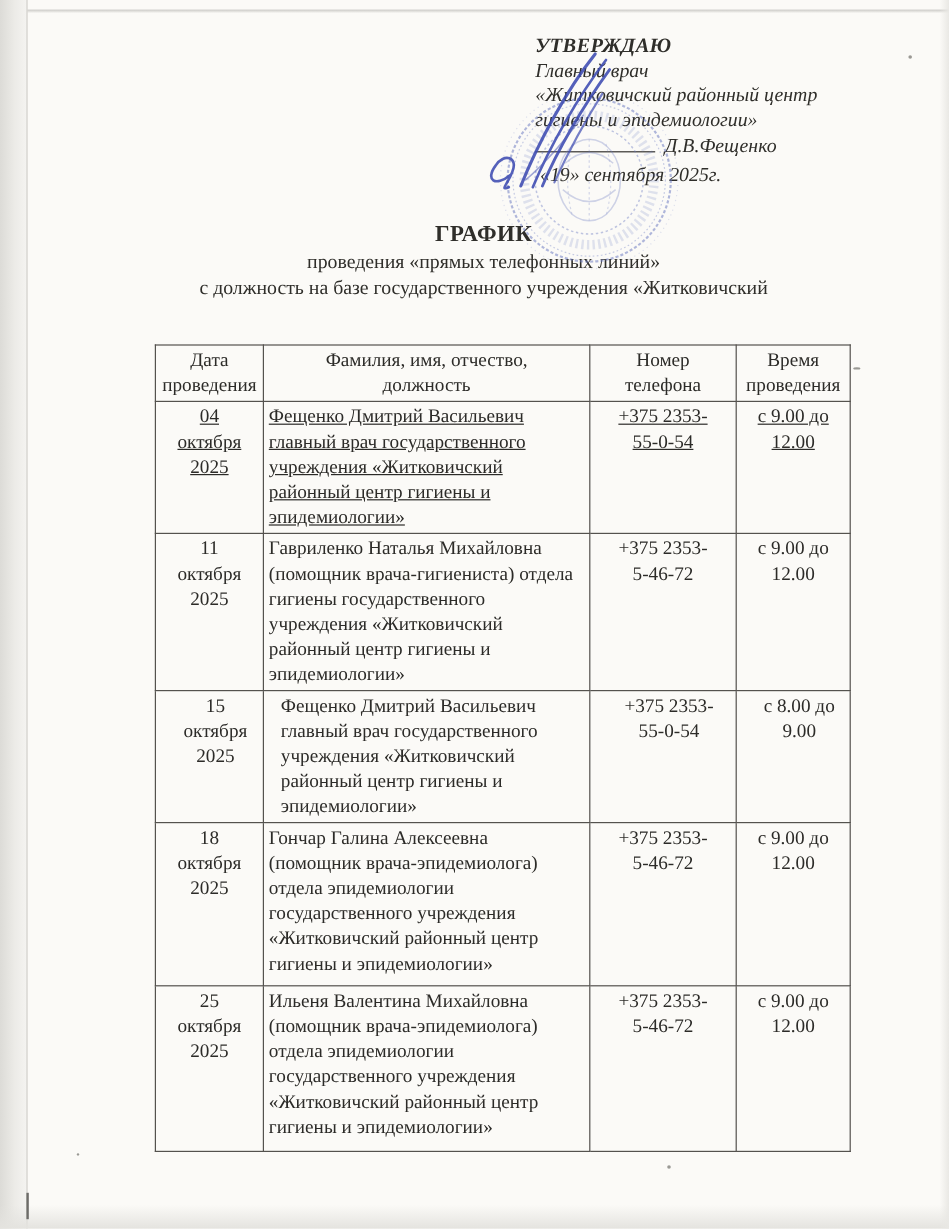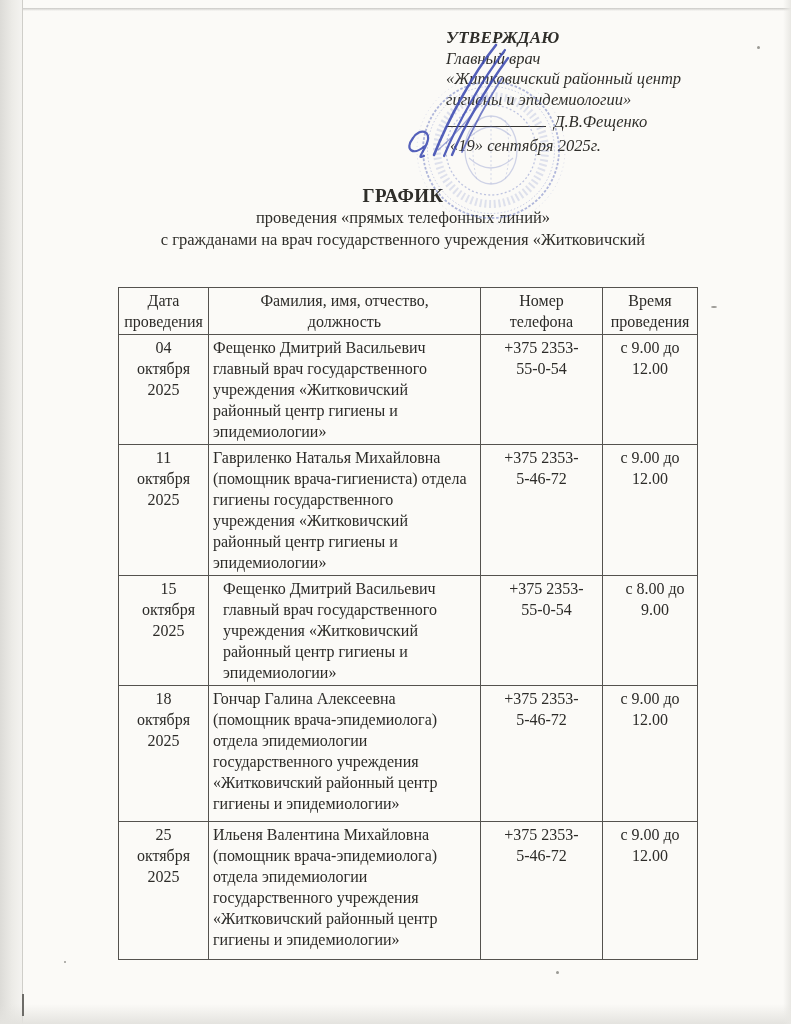--- a/index.html
+++ b/index.html
@@ -27,31 +27,31 @@
   .approval .hdr{font-weight:bold;font-size:17px;letter-spacing:.3px;}
   .sigrow{margin-top:1px;}
   .sigline{display:inline-block;width:100px;border-bottom:1.6px solid #353430;
     height:15px;margin-right:8px;vertical-align:baseline;}
   .datrow{margin-top:3px;margin-left:4px;}
   
   .titleblock{position:absolute;left:15px;top:185px;width:776px;text-align:center;
     font-size:16.5px;line-height:21.4px;}
   .titleblock .hdr{font-weight:bold;font-size:19px;letter-spacing:.4px;margin-bottom:1px;}
   
-  table.sched{position:absolute;left:118px;top:287px;width:579px;
+  table.sched{position:absolute;left:129px;top:287px;width:579px;
     border-collapse:collapse;table-layout:fixed;
     font-size:16px;line-height:21px;color:#2c2b28;}
   table.sched td,table.sched th{
     border:1.6px solid #54524e;vertical-align:top;padding:2px 4px 2px 4px;
     font-weight:normal;white-space:pre-line;overflow:hidden;}
   col.c1{width:90px;}col.c2{width:272px;}col.c3{width:122px;}col.c4{width:95px;}
   th{text-align:center;padding-top:3px;}
   td.ctr{text-align:center;}
   td.person{text-align:left;padding-left:12px;padding-right:8px;white-space:normal;}
-  tr.hr0 td{height:93px;}
+  tr.hr0 td{height:93px;text-decoration:underline;}
   tr.hr1 td{height:111px;}
   tr.hr2 td{height:94px;padding-left:14px;}
   tr.hr3 td{height:131px;}
   tr.hr4 td{height:133px;}
   tr.hhd th{height:40px;}
   
   .overlay{position:absolute;left:0;top:0;width:791px;height:1024px;pointer-events:none;}
 </style>
 </head>
 <body>
@@ -72,21 +72,21 @@
   <div>Главный врач</div>
   <div>«Житковичский районный центр</div>
   <div>гигиены и эпидемиологии»</div>
   <div class="sigrow"><span class="sigline"></span><span>Д.В.Фещенко</span></div>
   <div class="datrow">«19» сентября 2025г.</div>
 </div>
 
 <div class="titleblock">
   <div class="hdr">ГРАФИК</div>
   <div>проведения «прямых телефонных линий»</div>
-  <div>с гражданами на врач  государственного учреждения «Житковичский</div>
+  <div>с должность на базе  государственного учреждения «Житковичский</div>
 </div>
 
 <table class="sched">
   <colgroup>
       <col class="c1">
       <col class="c2">
       <col class="c3">
       <col class="c4">
     </colgroup>
   <tbody>

